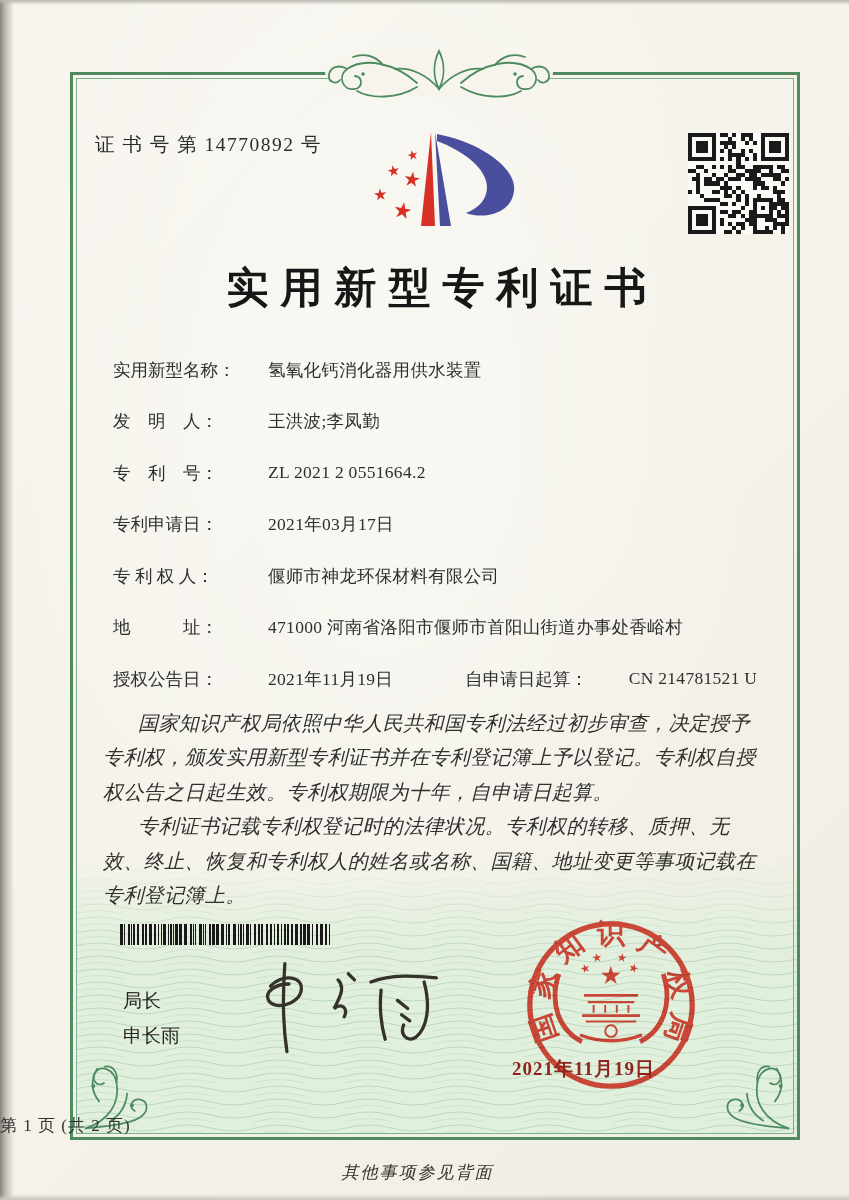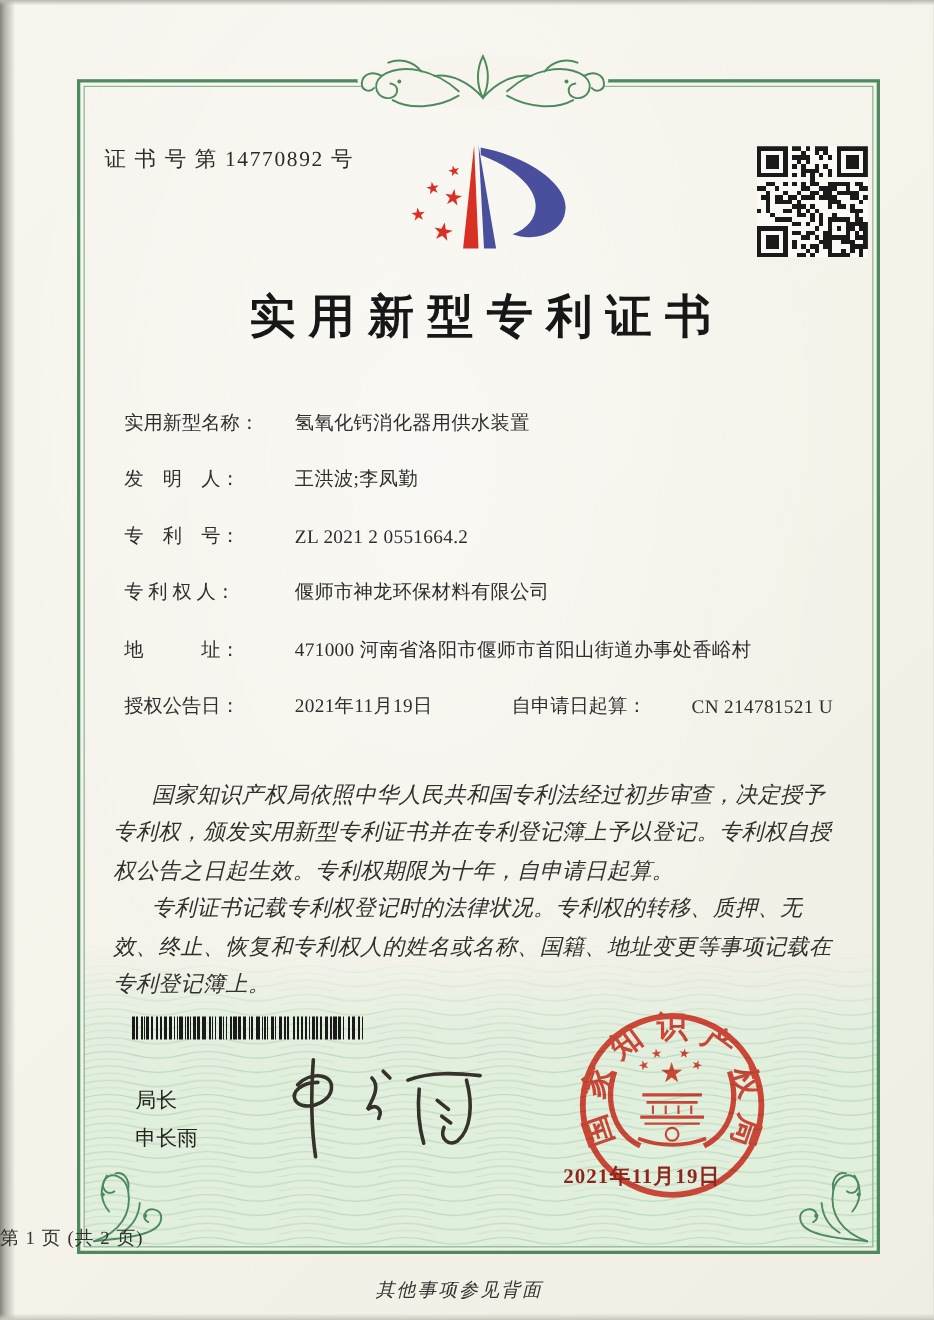--- a/index.html
+++ b/index.html
@@ -48,21 +48,21 @@
 
   .logo{position:absolute;left:363px;top:120px;width:178px;height:128px;}
   .qr{position:absolute;left:688px;top:133px;width:101px;height:101px;background:#fbfaf6;}
   .qr svg{width:100%;height:100%;}
 
   .title{position:absolute;left:12px;top:260px;width:100%;text-align:center;
     font-size:42px;font-weight:700;letter-spacing:12px;padding-left:12px;
     box-sizing:border-box;color:#171717;margin:0;}
 
   .fields{position:absolute;left:113px;top:344px;width:660px;}
-  .field-row{height:51.5px;display:flex;align-items:flex-end;
+  .field-row{height:51.5px;display:flex;align-items:center;
     font-size:17.5px;color:#2e2e2e;white-space:nowrap;}
   .flabel{display:inline-block;width:114px;flex:0 0 114px;}
   .fvalue{letter-spacing:.3px;margin-left:41px;}
   .grant2{margin-left:72px;width:auto;flex:0 0 auto;}
 
   .body-text{position:absolute;left:103px;top:706px;width:656px;
     font-size:20px;line-height:1.72;color:#31302d;font-style:italic;}
   .body-text p{margin:0;text-indent:35px;letter-spacing:.4px;}
 
   .barcode{position:absolute;left:120px;top:924px;width:216px;height:21px;}
@@ -387,20 +387,24 @@
     </div>
     <div class="field-row">
       <span class="flabel">发　明　人：</span>
       <span class="fvalue">王洪波;李凤勤</span>
     </div>
     <div class="field-row">
       <span class="flabel">专　利　号：</span>
       <span class="fvalue">ZL 2021 2 0551664.2</span>
     </div>
     <div class="field-row">
+      <span class="flabel">专利申请日：</span>
+      <span class="fvalue">2021年03月17日</span>
+    </div>
+    <div class="field-row">
       <span class="flabel">专 利 权 人：</span>
       <span class="fvalue">偃师市神龙环保材料有限公司</span>
     </div>
     <div class="field-row">
       <span class="flabel">地　　　址：</span>
       <span class="fvalue">471000 河南省洛阳市偃师市首阳山街道办事处香峪村</span>
     </div>
     <div class="field-row">
       <span class="flabel">授权公告日：</span>
       <span class="fvalue">2021年11月19日</span>

